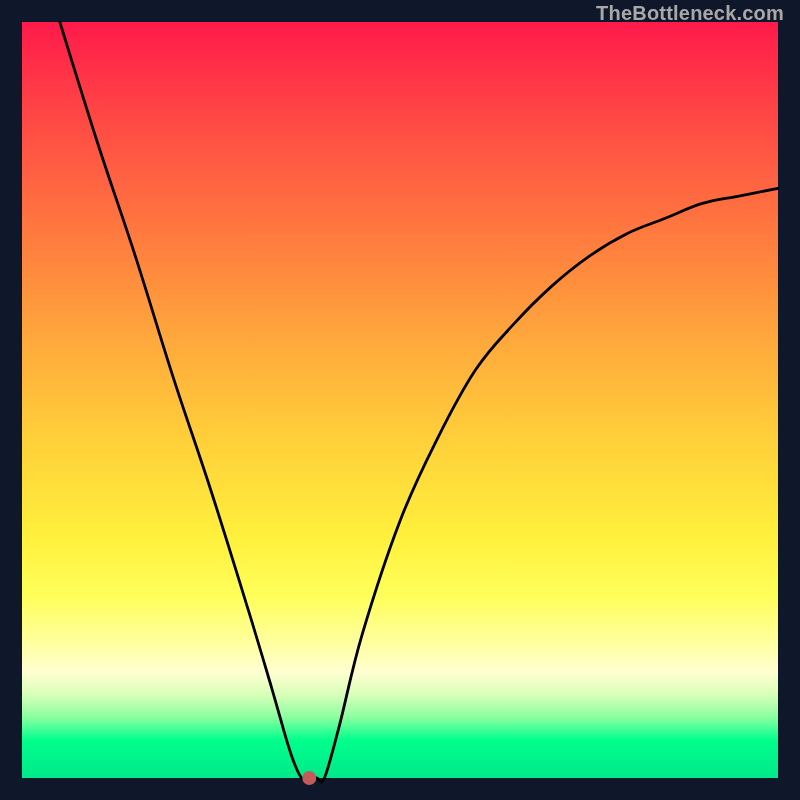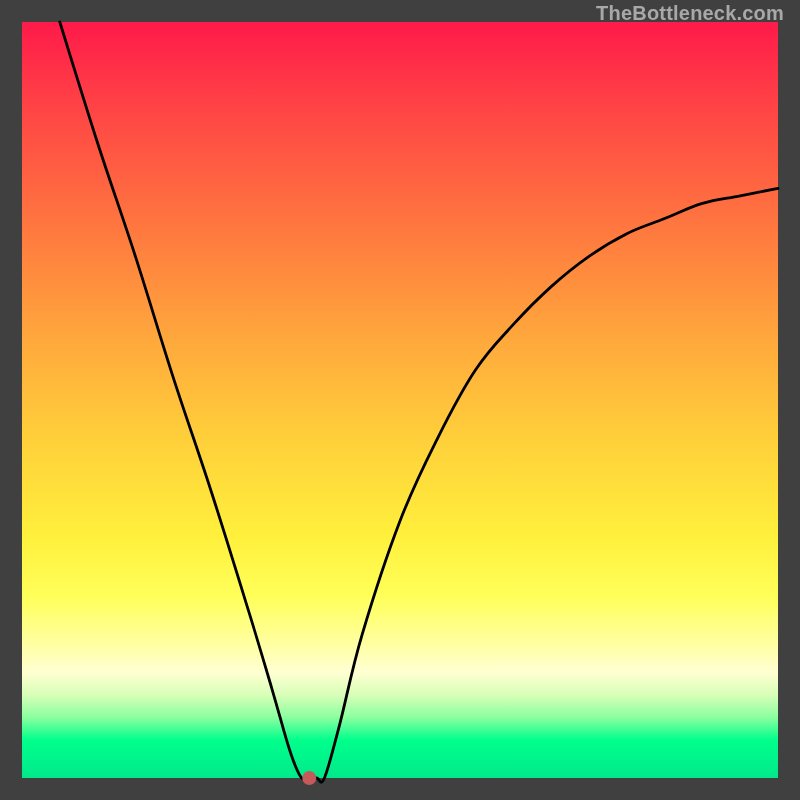--- a/index.html
+++ b/index.html
@@ -7,21 +7,21 @@
     padding: 0;
     width: 800px;
     height: 800px;
     overflow: hidden;
     background: #000;
   }
   .frame {
     position: relative;
     width: 800px;
     height: 800px;
-    background: #404040;
+    background: #0f172a;
   }
   .plot-area {
     position: absolute;
     left: 22px;
     top: 22px;
     width: 756px;
     height: 756px;
     
     background: linear-gradient(to bottom,
       #ff1a4a 0%,

